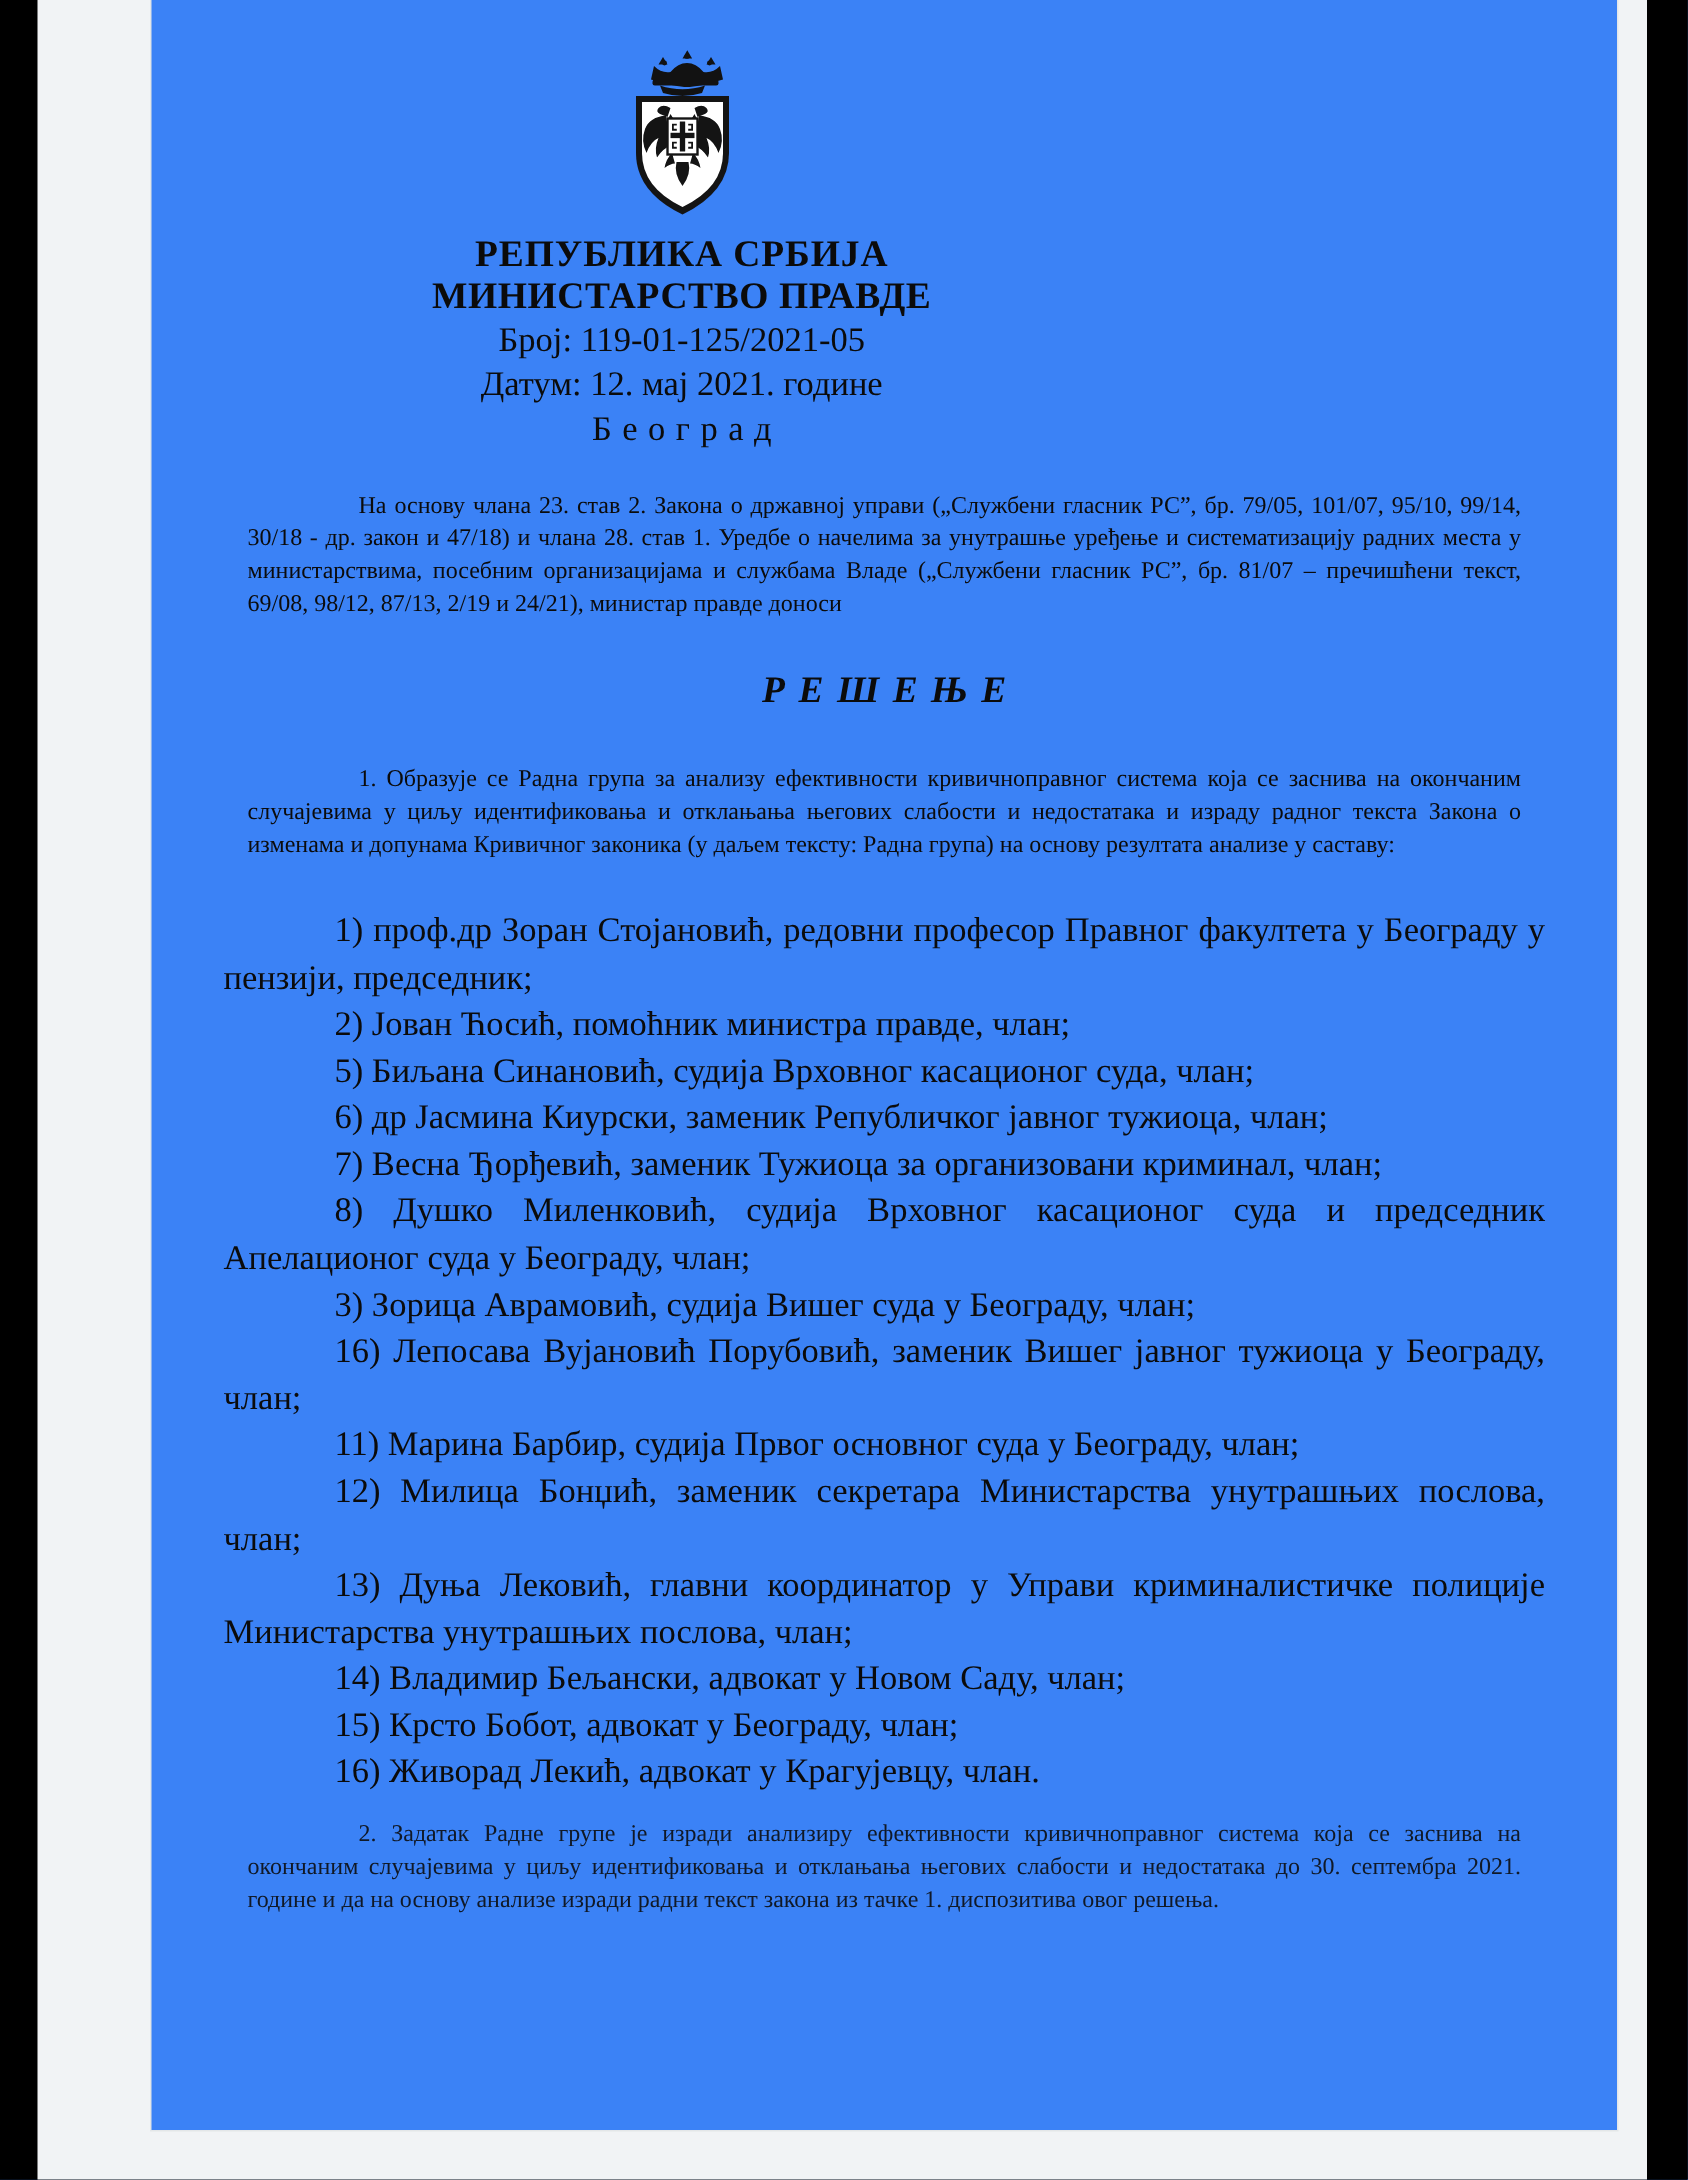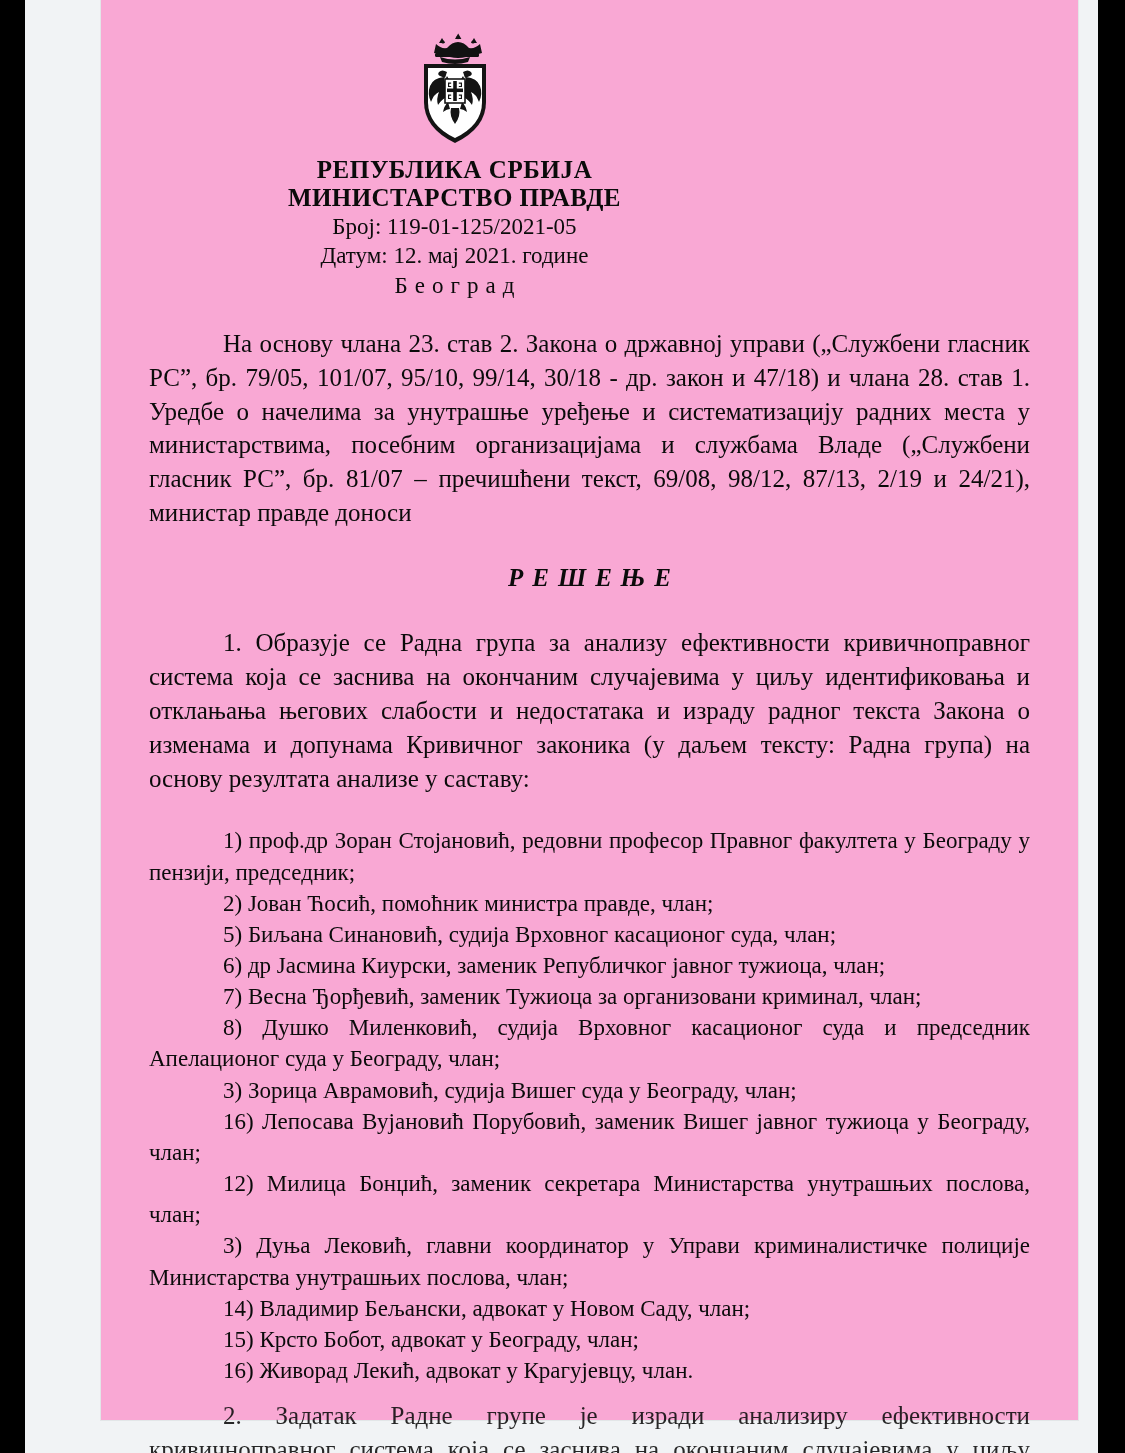--- a/index.html
+++ b/index.html
@@ -29,21 +29,21 @@
     width: 1073px;
     height: 1453px;
     background: #f1f3f5;
   }
   .page-sheet {
     position: absolute;
     left: 76px;
     top: 0;
     width: 977px;
     height: 1420px;
-    background: #f9a8d4;
+    background: #3b82f6;
     box-shadow: 0 0 0 1px rgba(200,205,210,0.35);
   }
 
   
   .page-inner {
     position: absolute;
     left: 0;
     top: 0;
     width: 977px;
     height: 1420px;
@@ -99,22 +99,22 @@
     position: relative;
     left: -135px;
   }
 
   
   .body-area {
     padding: 0 48px 0 48px;
     margin-top: 26px;
   }
   p.doc-par {
-    margin: 0;
-    font-size: 25px;
+    margin: 16px;
+    font-size: 16px;
     line-height: 1.355;
     text-align: justify;
     text-indent: 74px;
     text-justify: inter-word;
   }
 
   .decision-title {
     text-align: center;
     font-weight: bold;
     font-size: 25px;
@@ -226,22 +226,23 @@
 
           <ul class="members-list">
             <li>1) проф.др Зоран Стојановић, редовни професор Правног факултета у Београду у пензији, председник;</li>
             <li>2) Јован Ћосић, помоћник министра правде, члан;</li>
             <li>5) Биљана Синановић, судија Врховног касационог суда, члан;</li>
             <li>6) др Јасмина Киурски, заменик Републичког јавног тужиоца, члан;</li>
             <li>7) Весна Ђорђевић, заменик Тужиоца за организовани криминал, члан;</li>
             <li>8) Душко Миленковић, судија Врховног касационог суда и председник Апелационог суда у Београду, члан;</li>
             <li>3) Зорица Аврамовић, судија Вишег суда у Београду, члан;</li>
             <li>16) Лепосава Вујановић Порубовић, заменик Вишег јавног тужиоца у Београду, члан;</li>
+            <li>11) Марина Барбир, судија Првог основног суда у Београду, члан;</li>
             <li>12) Милица Бонџић, заменик секретара Министарства унутрашњих послова, члан;</li>
-            <li>3) Дуња Лековић, главни координатор у Управи криминалистичке полиције Министарства унутрашњих послова, члан;</li>
+            <li>13) Дуња Лековић, главни координатор у Управи криминалистичке полиције Министарства унутрашњих послова, члан;</li>
             <li>14) Владимир Бељански, адвокат у Новом Саду, члан;</li>
             <li>15) Крсто Бобот, адвокат у Београду, члан;</li>
             <li>16) Живорад Лекић, адвокат у Крагујевцу, члан.</li>
           </ul>
 
           <p class="doc-par closing-par last-lines">2. Задатак Радне групе је изради анализиру ефективности кривичноправног система која се заснива на окончаним случајевима у циљу идентификовања и отклањања његових слабости и недостатака до 30. септембра 2021. године и да на основу анализе изради радни текст закона из тачке 1. диспозитива овог решења.</p>
 
         </div>
       </div>
     </div>

